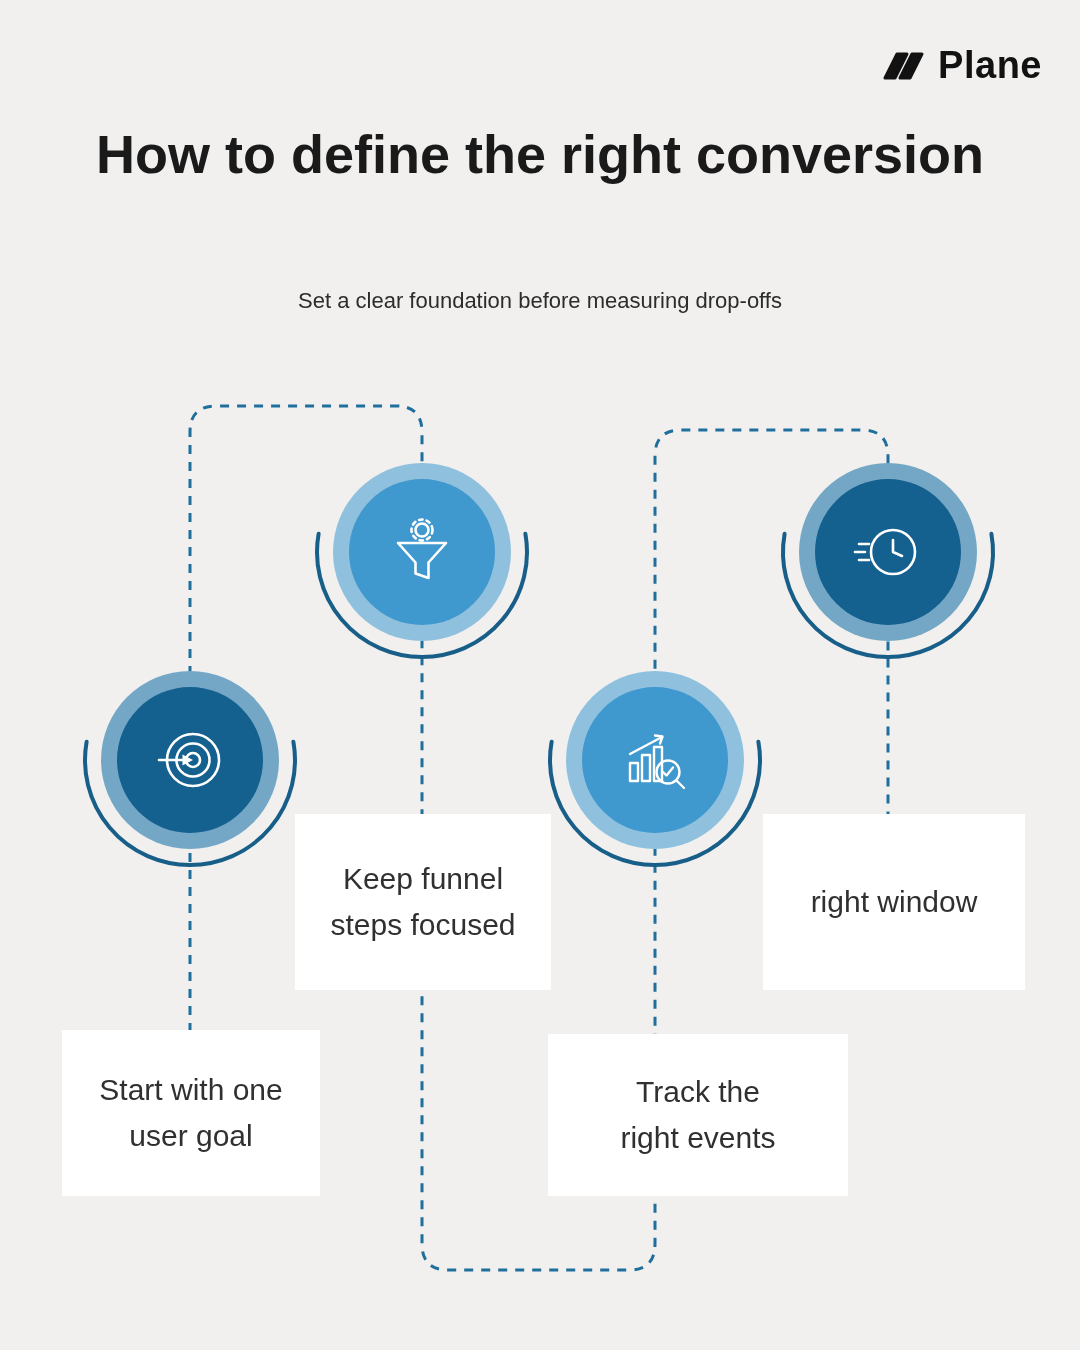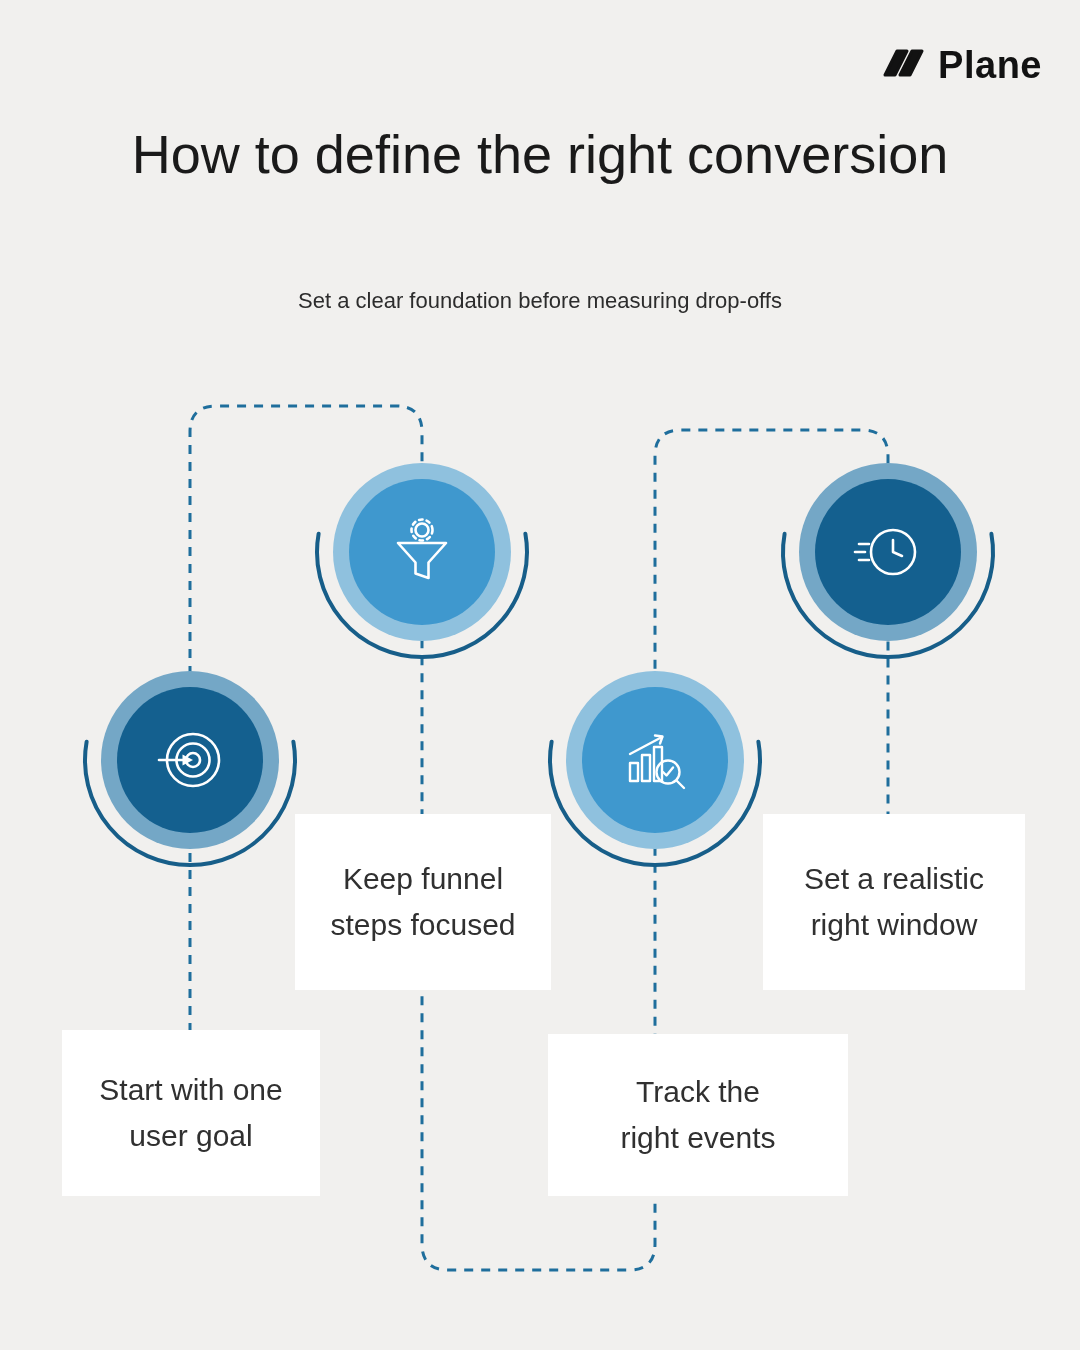--- a/index.html
+++ b/index.html
@@ -4,26 +4,26 @@
 <style>
   html,body{margin:0;padding:0;}
   body{background:#dcdcdc;font-family:"Liberation Sans",sans-serif;}
   .canvas{
     position:relative;width:1080px;height:1350px;margin:0 auto;
     background:#f1f0ee;overflow:hidden;
   }
   
   .wires{position:absolute;left:0;top:0;z-index:1;}
   
-  .logo{position:absolute;top:44px;right:38px;display:flex;align-items:flex-start;gap:12px;z-index:4;}
+  .logo{position:absolute;top:44px;right:38px;display:flex;align-items:center;gap:12px;z-index:4;}
   .logo .brand-text{font-size:38px;font-weight:700;color:#121212;letter-spacing:.5px;}
   
   .title{
     position:absolute;top:122px;left:0;width:100%;text-align:center;margin:0;
-    font-size:54px;font-weight:400;color:#1a1a1a;line-height:1.22;z-index:4;
+    font-size:54px;font-weight:700;color:#1a1a1a;line-height:1.22;z-index:4;
   }
   .title span{display:block;}
   .subtitle{
     position:absolute;top:288px;left:0;width:100%;text-align:center;margin:0;
     font-size:22px;font-weight:400;color:#2c2c2c;z-index:4;
   }
   
   .circle{
     position:absolute;width:178px;height:178px;border-radius:50%;
     display:flex;align-items:center;justify-content:center;z-index:3;
@@ -156,17 +156,16 @@
     <span>Start with one</span>
     <span>user goal</span>
   </div>
 
   <div class="card card-track">
     <span>Track the</span>
     <span>right events</span>
   </div>
 
   <div class="card card-time">
-    <span>Set a realistic</span>
     <span>right window</span>
   </div>
 
 </div>
 
 </body></html>

